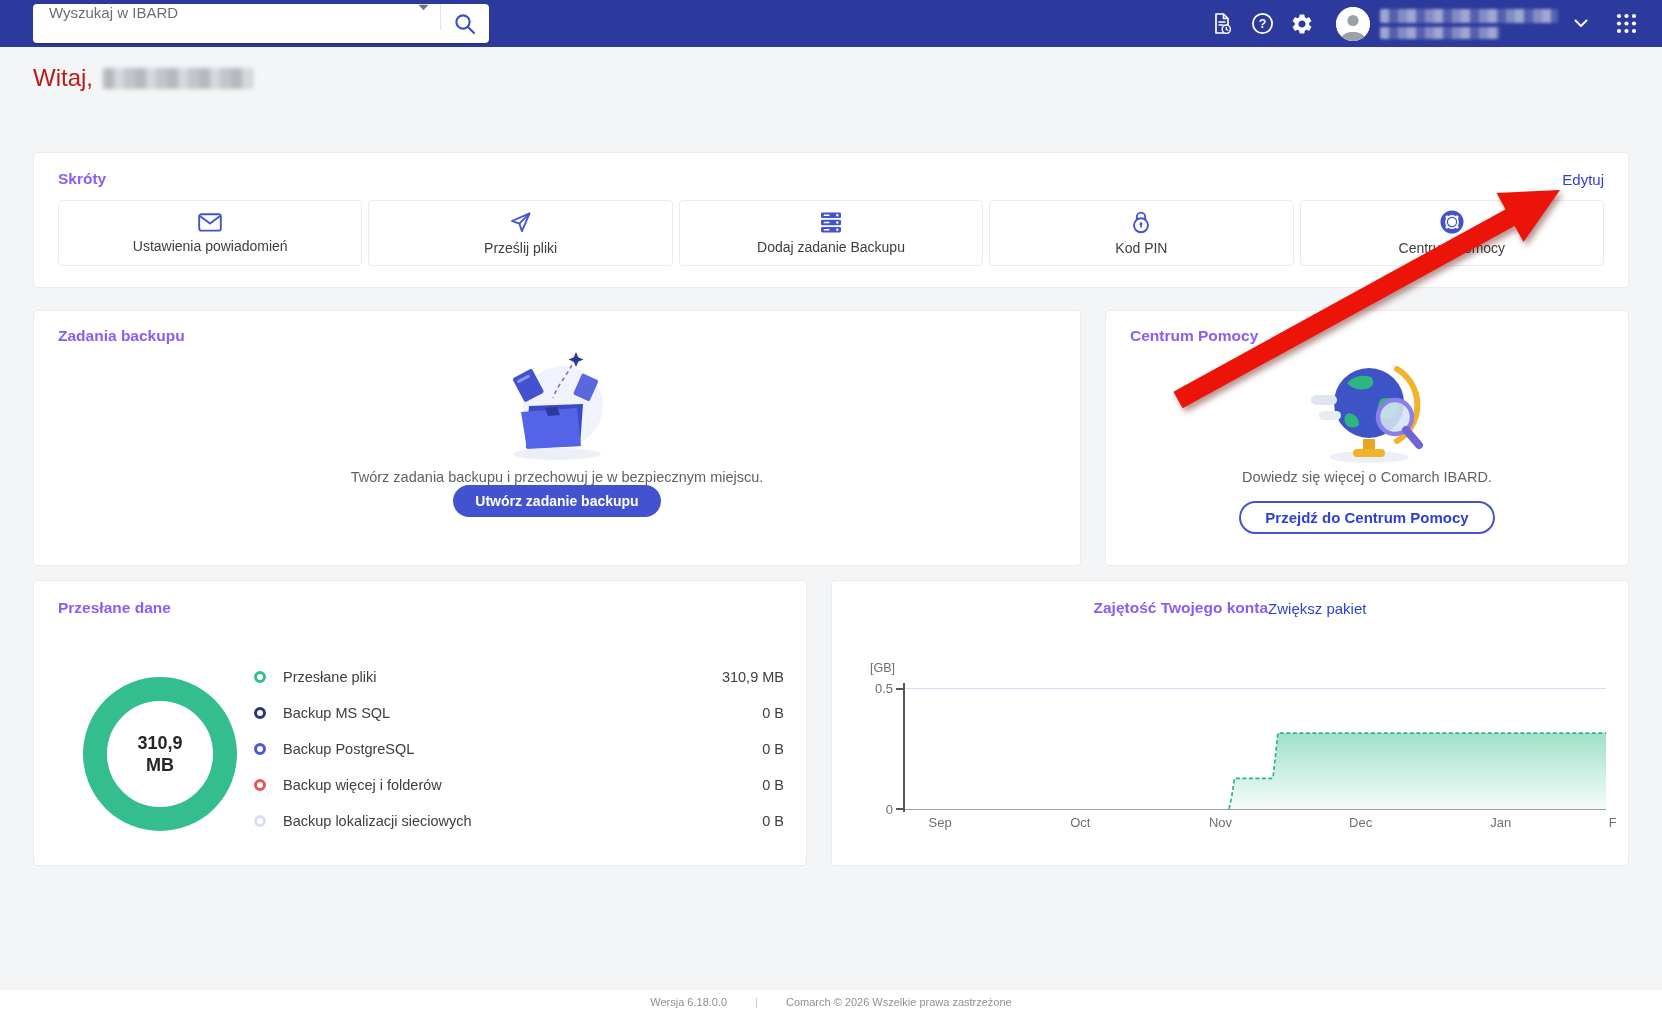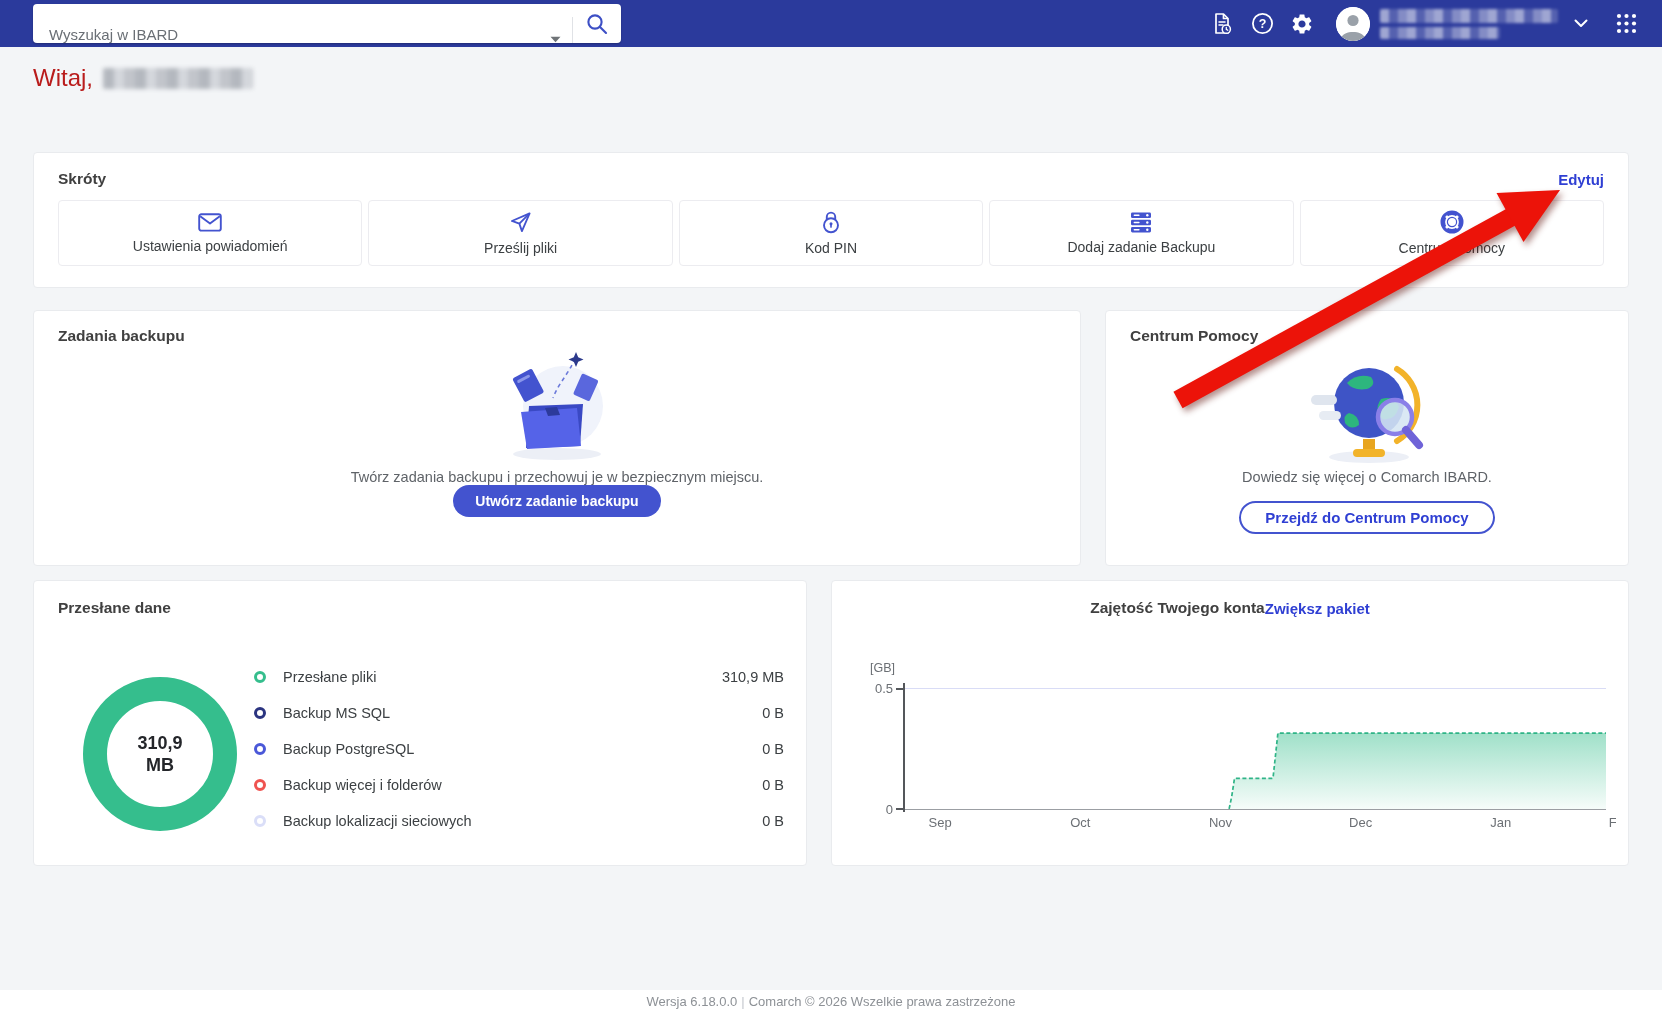--- a/index.html
+++ b/index.html
@@ -1,22 +1,22 @@
 <!DOCTYPE html>
 <html><head>
 <meta charset="utf-8">
 <style>
   * { margin:0; padding:0; box-sizing:border-box; }
   body { font-family:"Liberation Sans","DejaVu Sans",sans-serif; background:#e9ebee; }
   .page { position:relative; width:1662px; height:1013px; background:#f3f5f7; overflow:hidden; }
 
   
   .topbar { position:absolute; top:0; left:0; width:100%; height:47px; background:#2b3a9c; z-index:5; }
-  .searchbox { position:absolute; left:33px; top:4px; width:588px; height:39px; background:#fff;
-    border-radius:4px; display:flex; align-items:flex-end; box-shadow:0 1px 2px rgba(0,0,0,.25); }
+  .searchbox { position:absolute; left:33px; top:4px; width:456px; height:39px; background:#fff;
+    border-radius:4px; display:flex; align-items:flex-start; box-shadow:0 1px 2px rgba(0,0,0,.25); }
   .searchbox input { flex:1; border:none; outline:none; font-size:15px; padding:0 10px 0 16px;
     color:#3c4043; font-family:inherit; background:transparent; }
   .searchbox input::placeholder { color:#6a6f75; }
   .search-caret { width:34px; display:flex; align-items:center; justify-content:center; cursor:pointer; }
   .search-div { width:1px; height:26px; background:#e0e2e6; }
   .search-btn { width:48px; height:100%; display:flex; align-items:center; justify-content:center; cursor:pointer; }
   .tb-icons { position:absolute; right:0; top:0; height:47px; display:flex; align-items:center; }
   .tb-ic { width:40px; height:40px; display:flex; align-items:center; justify-content:center; cursor:pointer; }
   .avatar { width:34px; height:34px; border-radius:50%; background:#fff; overflow:hidden; margin:0 10px 0 14px;
     display:flex; align-items:center; justify-content:center; cursor:pointer; }
@@ -28,26 +28,26 @@
   .tb-chev { margin:0 10px 0 2px; cursor:pointer; display:flex; }
   .tb-grid { margin:0 16px 0 8px; }
 
   
   .greeting { position:absolute; left:33px; top:64px; display:flex; align-items:center; font-size:24px; color:#b91c1c; }
   .greet-blur { width:150px; height:21px; margin-left:10px; border-radius:2px; filter:blur(2px);
     background:repeating-linear-gradient(90deg,#b4b8bf 0 11px,#d4d7dc 11px 21px,#c2c5cb 21px 32px); }
 
   
   .panel { position:absolute; background:#fff; border:1px solid #e9ebee; border-radius:4px; }
-  .panel-title { font-size:15.5px; font-weight:700; color:#404040; }
+  .panel-title { font-size:15.5px; font-weight:700; color:#8b5cf6; }
 
   
   .shortcuts { left:33px; top:152px; width:1596px; height:136px; padding:17px 24px; }
   .shortcuts-head { display:flex; justify-content:space-between; align-items:center; }
-  .link { color:#2f3fd3; font-weight:700; font-size:15px; cursor:pointer; text-decoration:none; }
+  .link { color:#2f3fd3; font-weight:400; font-size:15px; cursor:pointer; text-decoration:none; }
   .cards { display:flex; gap:6px; margin-top:12px; }
   .card { flex:1; height:66px; border:1px solid #ececf0; border-radius:4px; display:flex; flex-direction:column;
     align-items:center; justify-content:center; gap:6px; cursor:pointer; background:#fff; }
   .card-label { font-size:14px; color:#3c4043; }
 
   
   .backup-panel { left:33px; top:310px; width:1048px; height:256px; padding:16px 24px; }
   .help-panel { left:1105px; top:310px; width:524px; height:256px; padding:16px 24px; }
   .panel-center { display:flex; flex-direction:column; align-items:center; }
   .illus { margin-top:2px; height:118px; display:flex; align-items:center; justify-content:center; }
@@ -77,21 +77,21 @@
   .gridline-top { position:absolute; left:0; top:0; width:701px; height:1px; background:#d9dcf6; }
   .yaxis { position:absolute; left:-2px; top:-5px; width:2px; height:129px; background:#54575b; }
   .ytick-mark { position:absolute; left:-9px; width:7px; height:2px; background:#54575b; }
   .xaxis { position:absolute; left:0; top:121px; width:701px; height:1.5px; background:#9b9ea3; }
   .ytick { position:absolute; left:-42px; width:30px; text-align:right; font-size:13px; color:#6b6f74; }
   .months { position:absolute; left:0; top:127px; width:711px; height:18px; overflow:hidden; }
   .month-label { position:absolute; transform:translateX(-50%); font-size:13px; color:#6b6f74; white-space:nowrap; }
 
   
   .footer { position:absolute; left:0; bottom:0; width:100%; height:23px; background:#fff;
-    display:flex; align-items:center; justify-content:center; gap:4px; font-size:13px; color:#8d9196; }
+    display:flex; align-items:center; justify-content:center; gap:28px; font-size:11px; color:#8d9196; }
   .footer .sep { color:#c3c7cc; }
 
   
   .anno { position:absolute; left:0; top:0; width:1662px; height:1013px; pointer-events:none; z-index:20;
     filter:drop-shadow(3px 4px 3px rgba(90,10,5,.45)); }
 </style>
 </head>
 <body>
 
 <div class="page">
@@ -184,47 +184,47 @@
           <path d="M2.2 3.2 L12 10.6 L21.8 3.2" fill="none" stroke="#4353cf" stroke-width="1.9" stroke-linejoin="round"></path>
         </svg>
         <span class="card-label">Ustawienia powiadomień</span>
       </div>
       <div class="card">
         <svg width="23" height="23" viewBox="0 0 24 24">
           <path d="M21.5 2.5 L13.5 21 L10.8 13.2 L3 10.4 Z" fill="none" stroke="#4353cf" stroke-width="1.9" stroke-linejoin="round"></path>
           <path d="M10.8 13.2 L21.5 2.5" fill="none" stroke="#4353cf" stroke-width="1.9"></path>
         </svg>
         <span class="card-label">Prześlij pliki</span>
-      </div>
-      <div class="card">
-        <svg width="20" height="24" viewBox="0 0 20 24">
-          <path d="M5.8 10 V6.8 a4.2 4.2 0 0 1 8.4 0 V10" fill="none" stroke="#4353cf" stroke-width="1.9"></path>
-          <circle cx="10" cy="15.3" r="7" fill="none" stroke="#4353cf" stroke-width="1.9"></circle>
-          <circle cx="10" cy="13.8" r="1.5" fill="#4353cf"></circle>
-          <rect x="9.2" y="14.5" width="1.6" height="3.4" rx="0.8" fill="#4353cf"></rect>
-        </svg>
-        <span class="card-label">Kod PIN</span>
       </div>
       <div class="card">
         <svg width="22" height="21" viewBox="0 0 22 21">
           <g fill="#4353cf">
             <rect x="1" y="0.5" width="20" height="5.6" rx="1.4"></rect>
             <rect x="1" y="7.7" width="20" height="5.6" rx="1.4"></rect>
             <rect x="1" y="14.9" width="20" height="5.6" rx="1.4"></rect>
           </g>
           <g fill="#fff">
             <circle cx="17.3" cy="3.3" r="1.2"></circle>
               <circle cx="17.3" cy="10.5" r="1.2"></circle>
               <circle cx="17.3" cy="17.7" r="1.2"></circle>
             <rect x="3.6" y="2.6" width="6" height="1.4" rx="0.7"></rect>
               <rect x="3.6" y="9.8" width="6" height="1.4" rx="0.7"></rect>
               <rect x="3.6" y="17" width="6" height="1.4" rx="0.7"></rect>
           </g>
         </svg>
         <span class="card-label">Dodaj zadanie Backupu</span>
+      </div>
+      <div class="card">
+        <svg width="20" height="24" viewBox="0 0 20 24">
+          <path d="M5.8 10 V6.8 a4.2 4.2 0 0 1 8.4 0 V10" fill="none" stroke="#4353cf" stroke-width="1.9"></path>
+          <circle cx="10" cy="15.3" r="7" fill="none" stroke="#4353cf" stroke-width="1.9"></circle>
+          <circle cx="10" cy="13.8" r="1.5" fill="#4353cf"></circle>
+          <rect x="9.2" y="14.5" width="1.6" height="3.4" rx="0.8" fill="#4353cf"></rect>
+        </svg>
+        <span class="card-label">Kod PIN</span>
       </div>
       <div class="card">
         <svg width="24" height="24" viewBox="0 0 24 24">
           <circle cx="12" cy="12" r="9.2" fill="none" stroke="#4353cf" stroke-width="4.6"></circle>
           <g stroke="#fff" stroke-width="2.6">
             <line x1="5.5" y1="5.5" x2="18.5" y2="18.5"></line>
             <line x1="18.5" y1="5.5" x2="5.5" y2="18.5"></line>
           </g>
           <circle cx="12" cy="12" r="9.2" fill="none" stroke="#4353cf" stroke-width="1.2"></circle>
           <circle cx="12" cy="12" r="4.6" fill="#fff" stroke="#4353cf" stroke-width="1.2"></circle>

